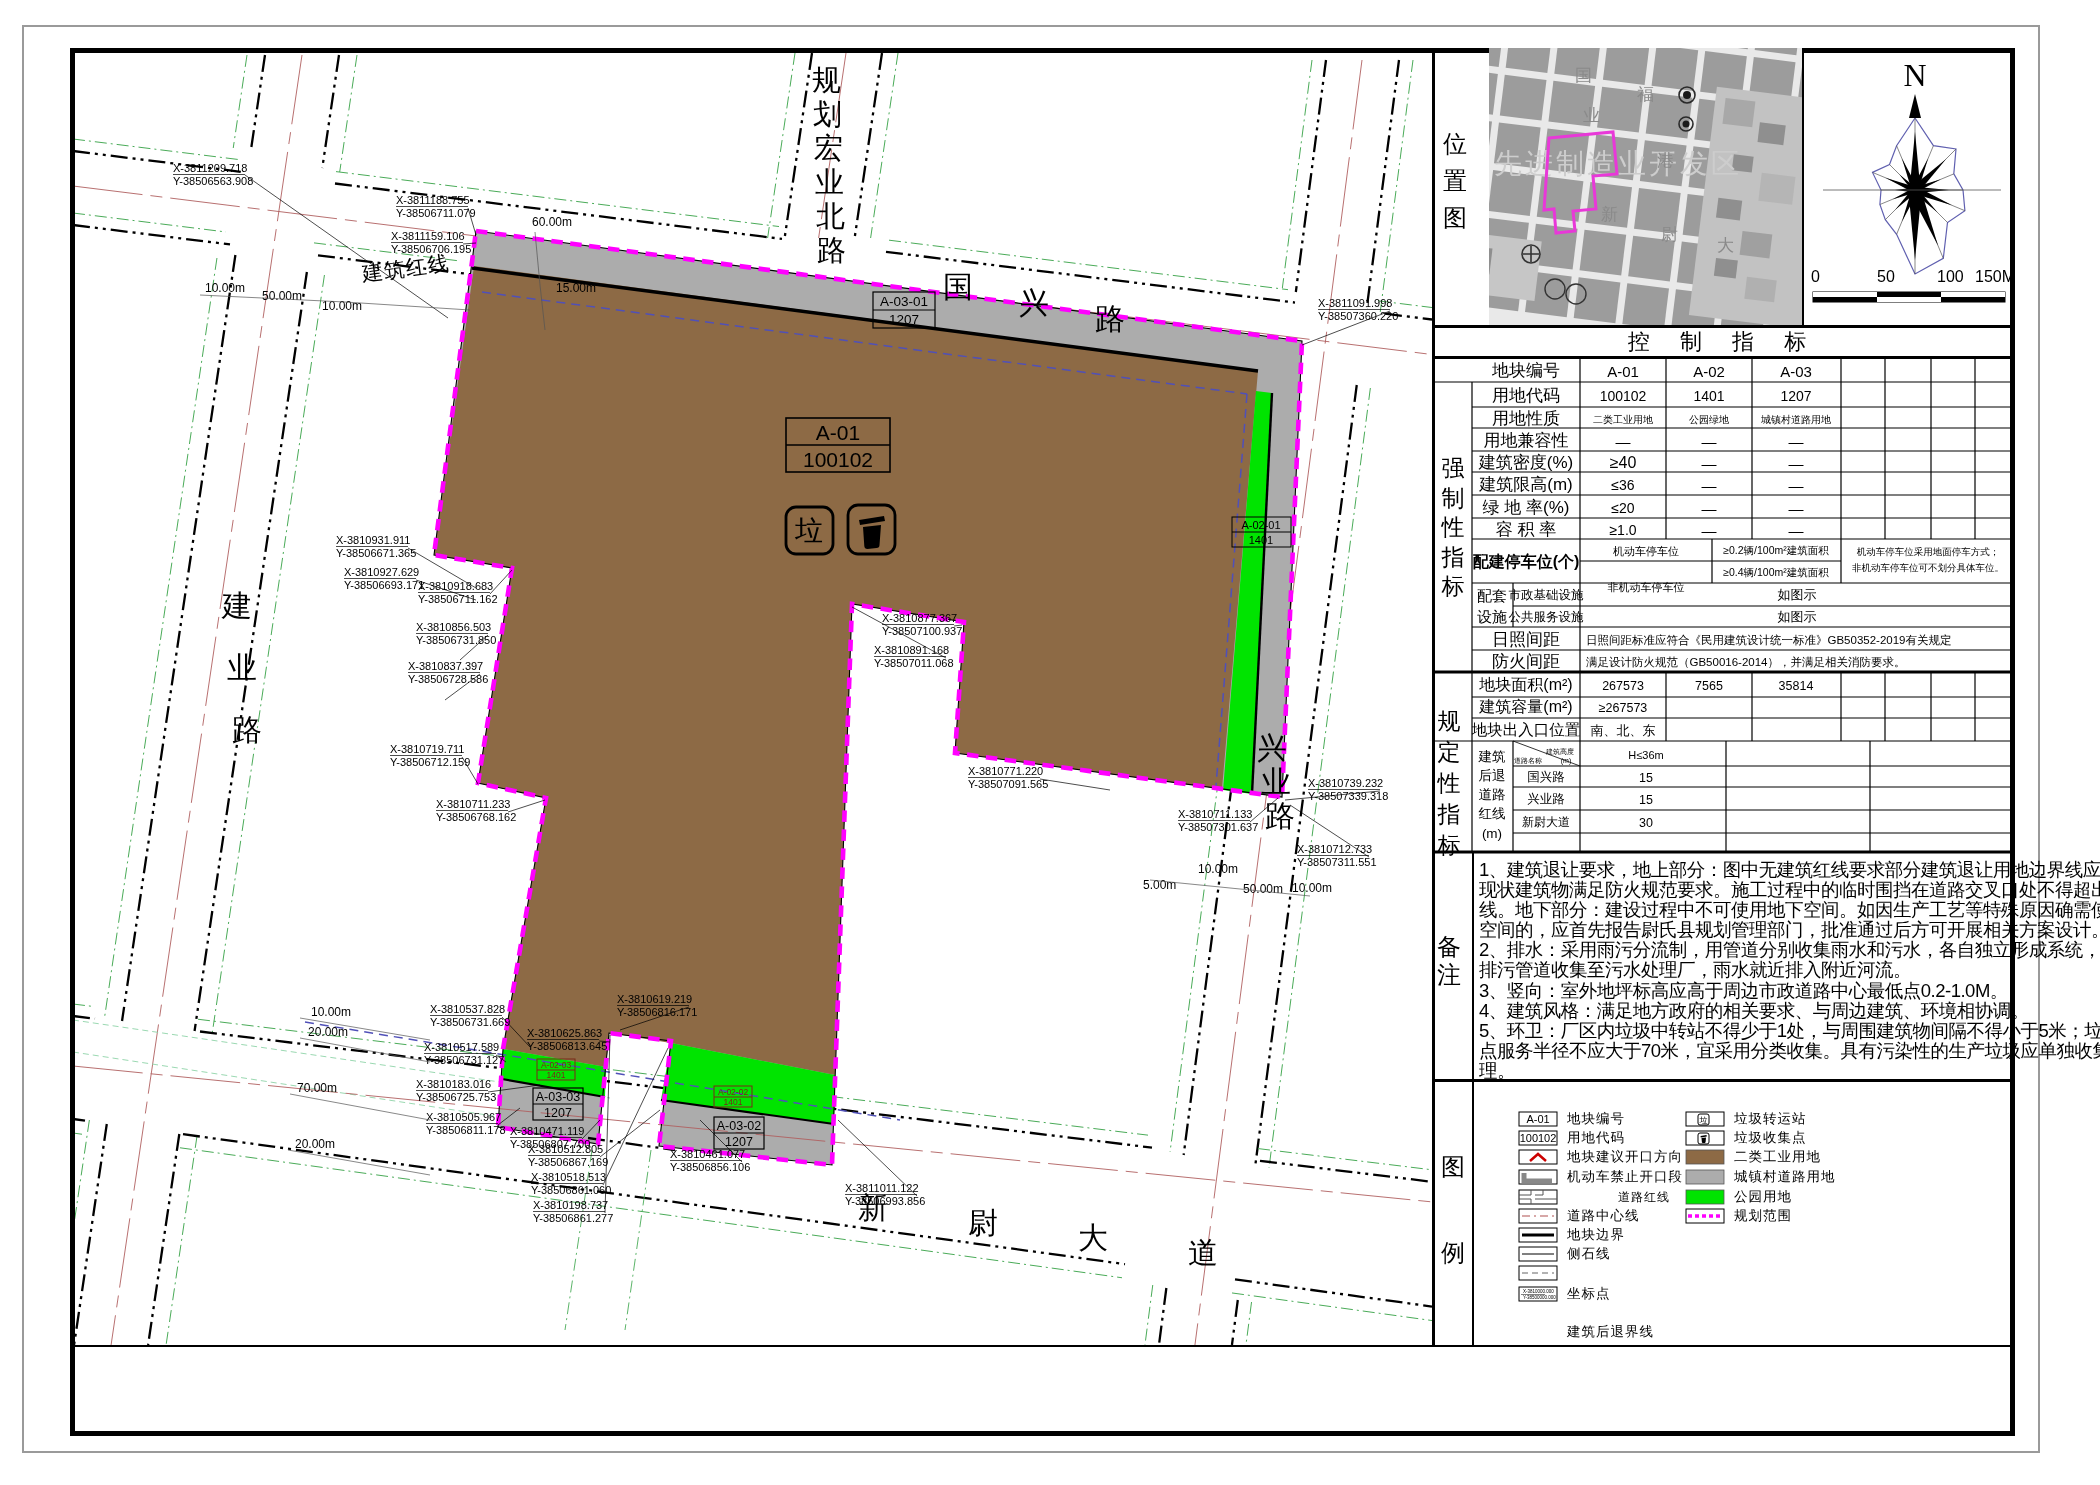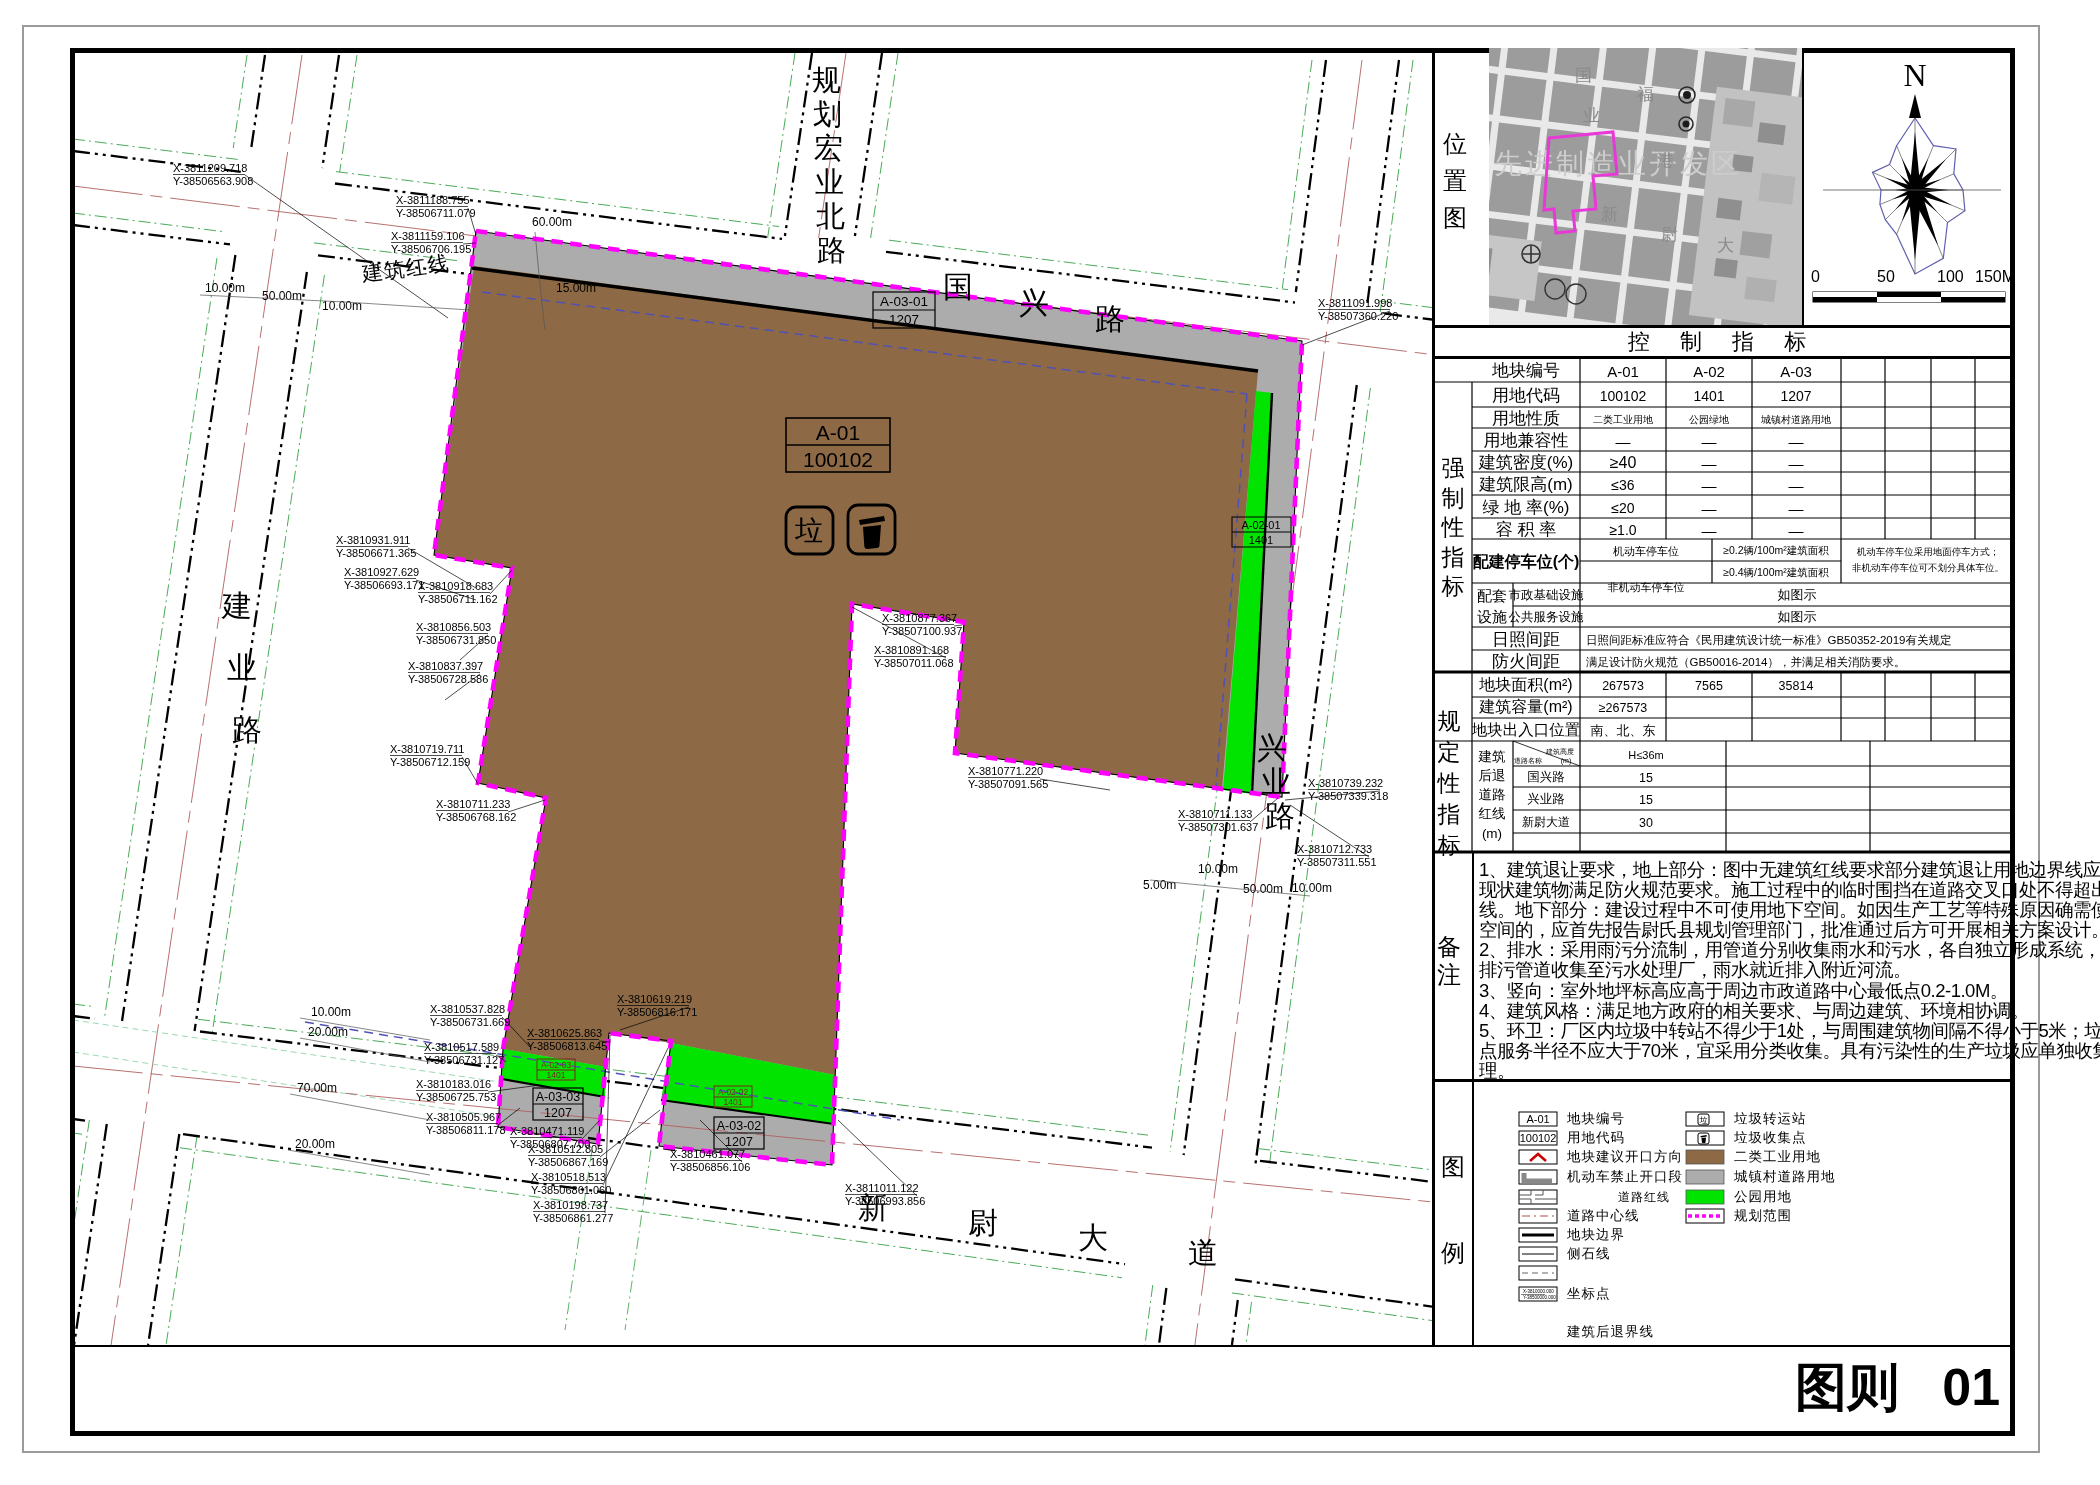--- a/index.html
+++ b/index.html
@@ -763,14 +763,13 @@
 <div style="position:absolute;left:1734px;top:1119px;transform:translateY(-50%);font-size:13.5px;letter-spacing:1px;white-space:nowrap;">垃圾转运站</div>
 <div style="position:absolute;left:1734px;top:1138px;transform:translateY(-50%);font-size:13.5px;letter-spacing:1px;white-space:nowrap;">垃圾收集点</div>
 <div style="position:absolute;left:1734px;top:1157px;transform:translateY(-50%);font-size:13.5px;letter-spacing:1px;white-space:nowrap;">二类工业用地</div>
 <div style="position:absolute;left:1734px;top:1177px;transform:translateY(-50%);font-size:13.5px;letter-spacing:1px;white-space:nowrap;">城镇村道路用地</div>
 <div style="position:absolute;left:1734px;top:1197px;transform:translateY(-50%);font-size:13.5px;letter-spacing:1px;white-space:nowrap;">公园用地</div>
 <div style="position:absolute;left:1734px;top:1216px;transform:translateY(-50%);font-size:13.5px;letter-spacing:1px;white-space:nowrap;">规划范围</div>
 
 <div class="abs" style="left:75px;top:1345px;width:1935px;height:86px;border-top:2.5px solid #000;"></div>
 
 
-<div class="abs" style="left:1795px;top:1388px;transform:translateY(-50%);font-size:52px;white-space:nowrap;font-weight:bold;">图则&nbsp;&nbsp;&nbsp;01</div>
 </div>
 
 </body></html>

